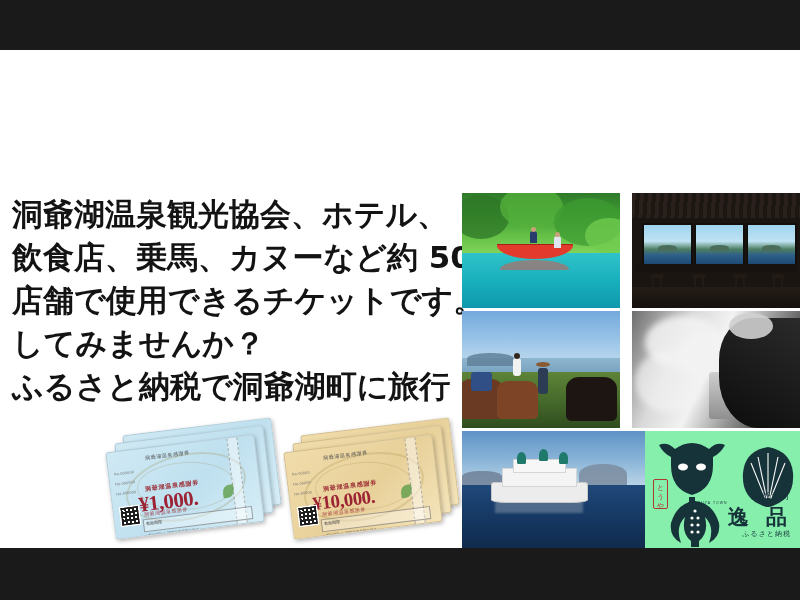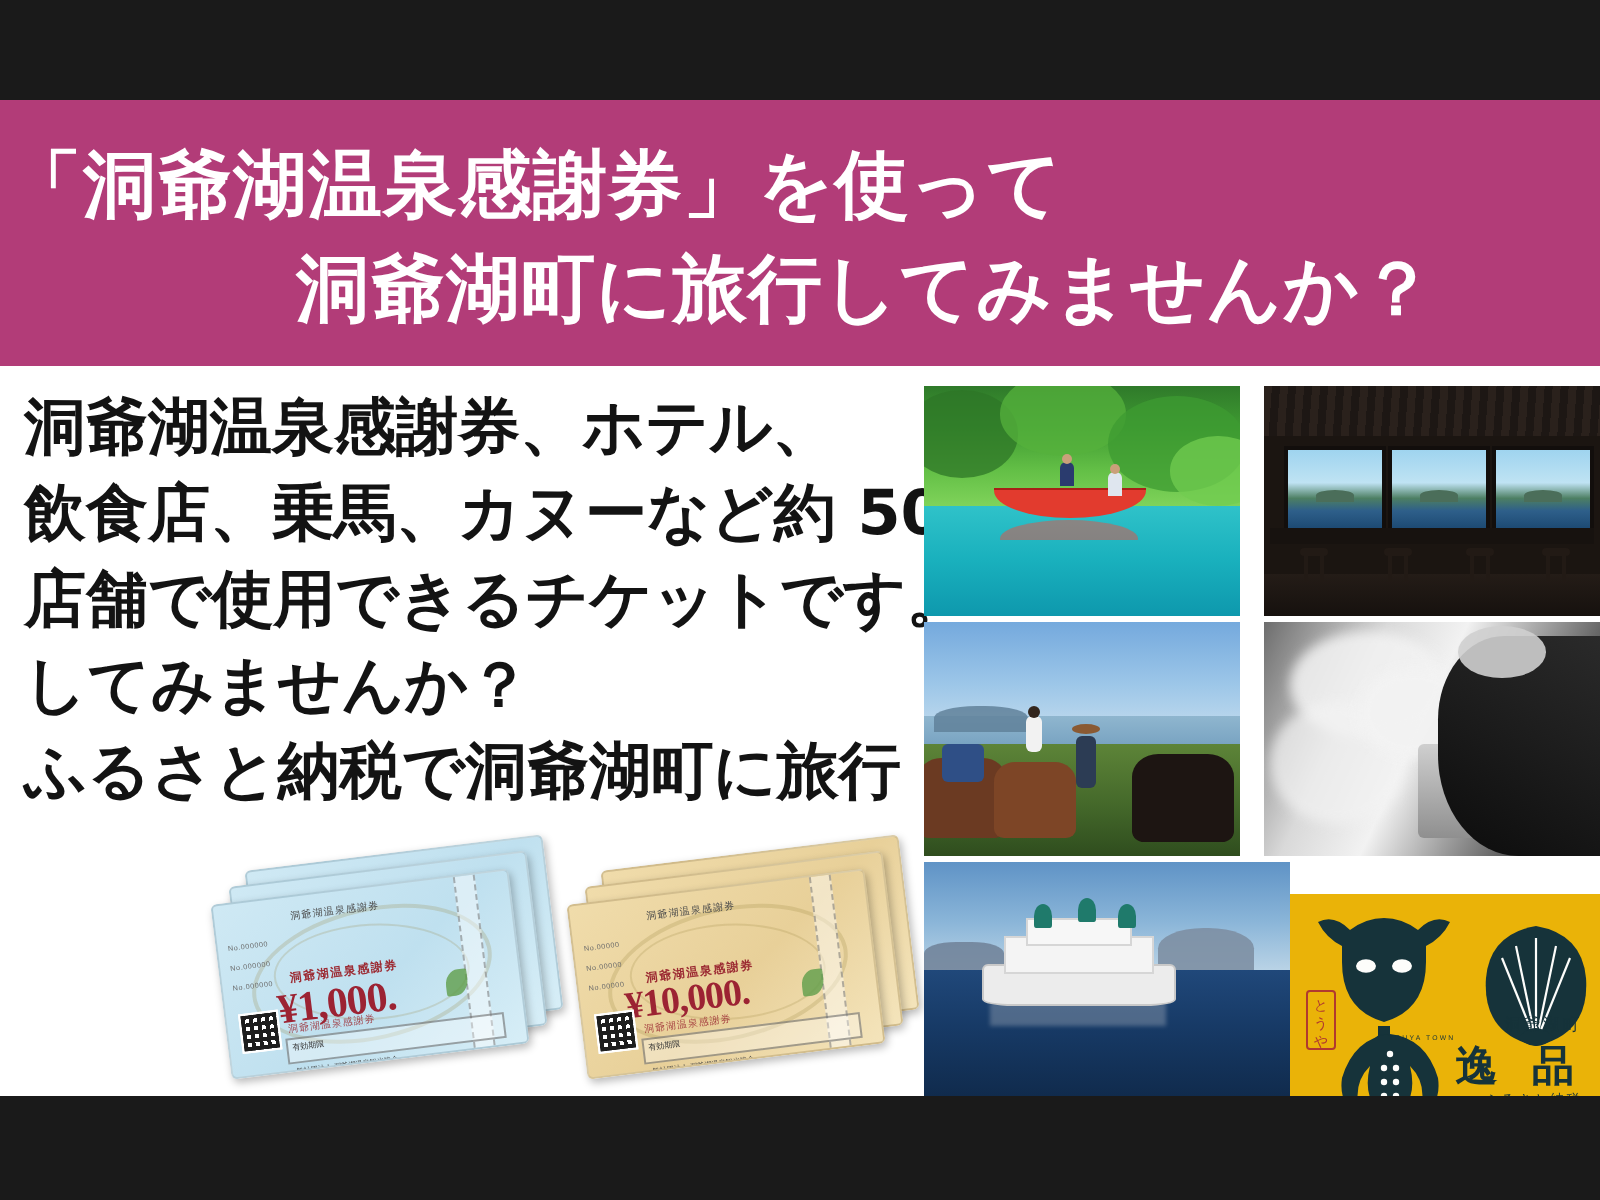--- a/index.html
+++ b/index.html
@@ -117,21 +117,21 @@
   }
 
   
   #photo-grid{position:absolute;left:462px;top:143px;width:338px;height:355px;}
   .cell{position:absolute;overflow:hidden;background:#0a0a0a;}
   #cell-canoe   {left:0;  top:0;   width:158px;height:115px;}
   #cell-interior{left:170px;top:0; width:168px;height:115px;}
   #cell-horse   {left:0;  top:118px;width:158px;height:117px;}
   #cell-steam   {left:170px;top:118px;width:168px;height:117px;}
   #cell-ship    {left:0;  top:238px;width:183px;height:117px;}
-  #cell-logo    {left:183px;top:254px;width:155px;height:117px;background:#eab308;}
+  #cell-logo    {left:183px;top:238px;width:155px;height:117px;background:#86efac;}
 
   
   .sky-forest{position:absolute;left:0;top:0;width:100%;height:52%;
     background:linear-gradient(180deg,#2f7a2a 0%,#3f9b32 35%,#63bf46 70%,#7fd35a 100%);}
   .forest-blob{position:absolute;border-radius:50%;opacity:.75;}
   .lake{position:absolute;left:0;top:52%;width:100%;height:48%;
     background:linear-gradient(180deg,#2fc2c9 0%,#19b0bd 50%,#0e98ad 100%);}
   .canoe{position:absolute;left:22%;top:44%;width:48%;height:13%;
     background:#e23b2e;border-radius:0 0 55% 55%/0 0 100% 100%;
     box-shadow:0 1px 0 #a81f17 inset;}
@@ -219,27 +219,23 @@
   .lg-t3{position:absolute;right:9px;top:98px;font-size:7px;color:#16333a;letter-spacing:1px;white-space:nowrap;}
 </style>
 </head>
 <body>
 
 <div class="letterbox" id="lb-top"></div>
 <div class="letterbox" id="lb-bottom"></div>
 
 <div id="poster">
 
-  <div id="header-band">
-    <div class="hl" id="head-line-1">「洞爺湖温泉感謝券」を使って</div>
-    <div class="hl" id="head-line-2">洞爺湖町に旅行してみませんか？</div>
-  </div>
 
   <div id="copy-block">
-    <span class="cl">洞爺湖温泉感謝券、ホテル、</span>
+    <span class="cl">洞爺湖温泉観光協会、ホテル、</span>
     <span class="cl">飲食店、乗馬、カヌーなど約 50</span>
     <span class="cl">店舗で使用できるチケットです。</span>
     <span class="cl">してみませんか？</span>
     <span class="cl">ふるさと納税で洞爺湖町に旅行</span>
   </div>
 
   <div id="tickets">
 
     <div class="fan" id="fan-1000">
       <div class="tk blue b3"></div>

